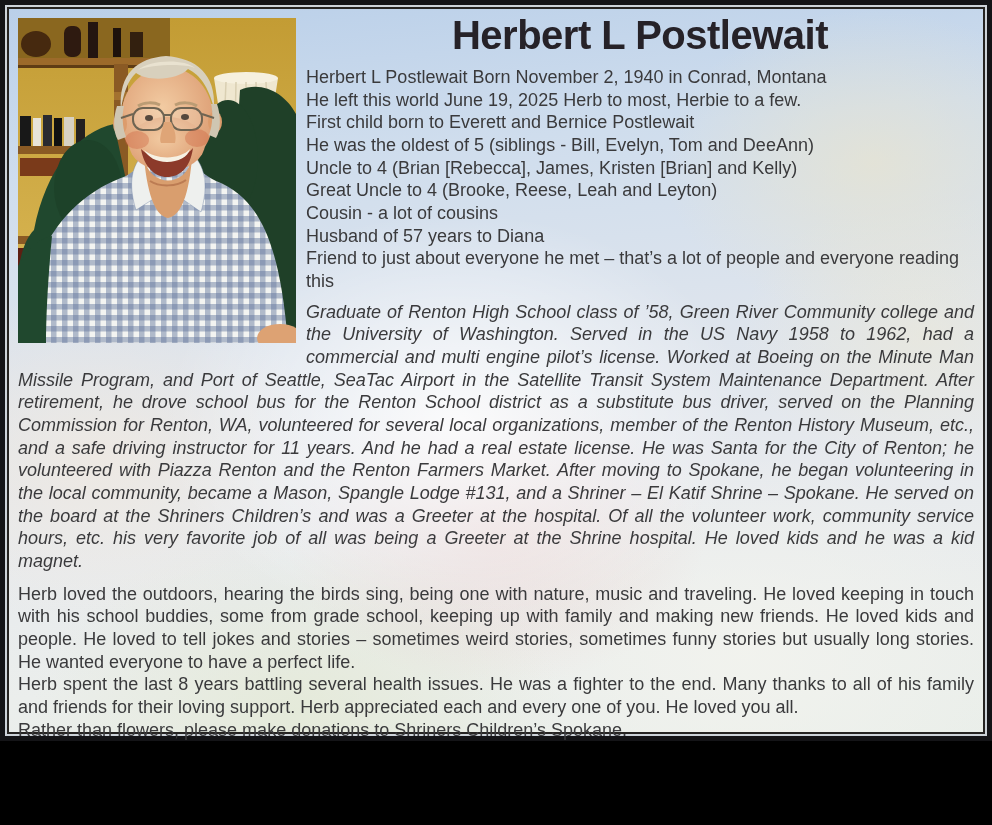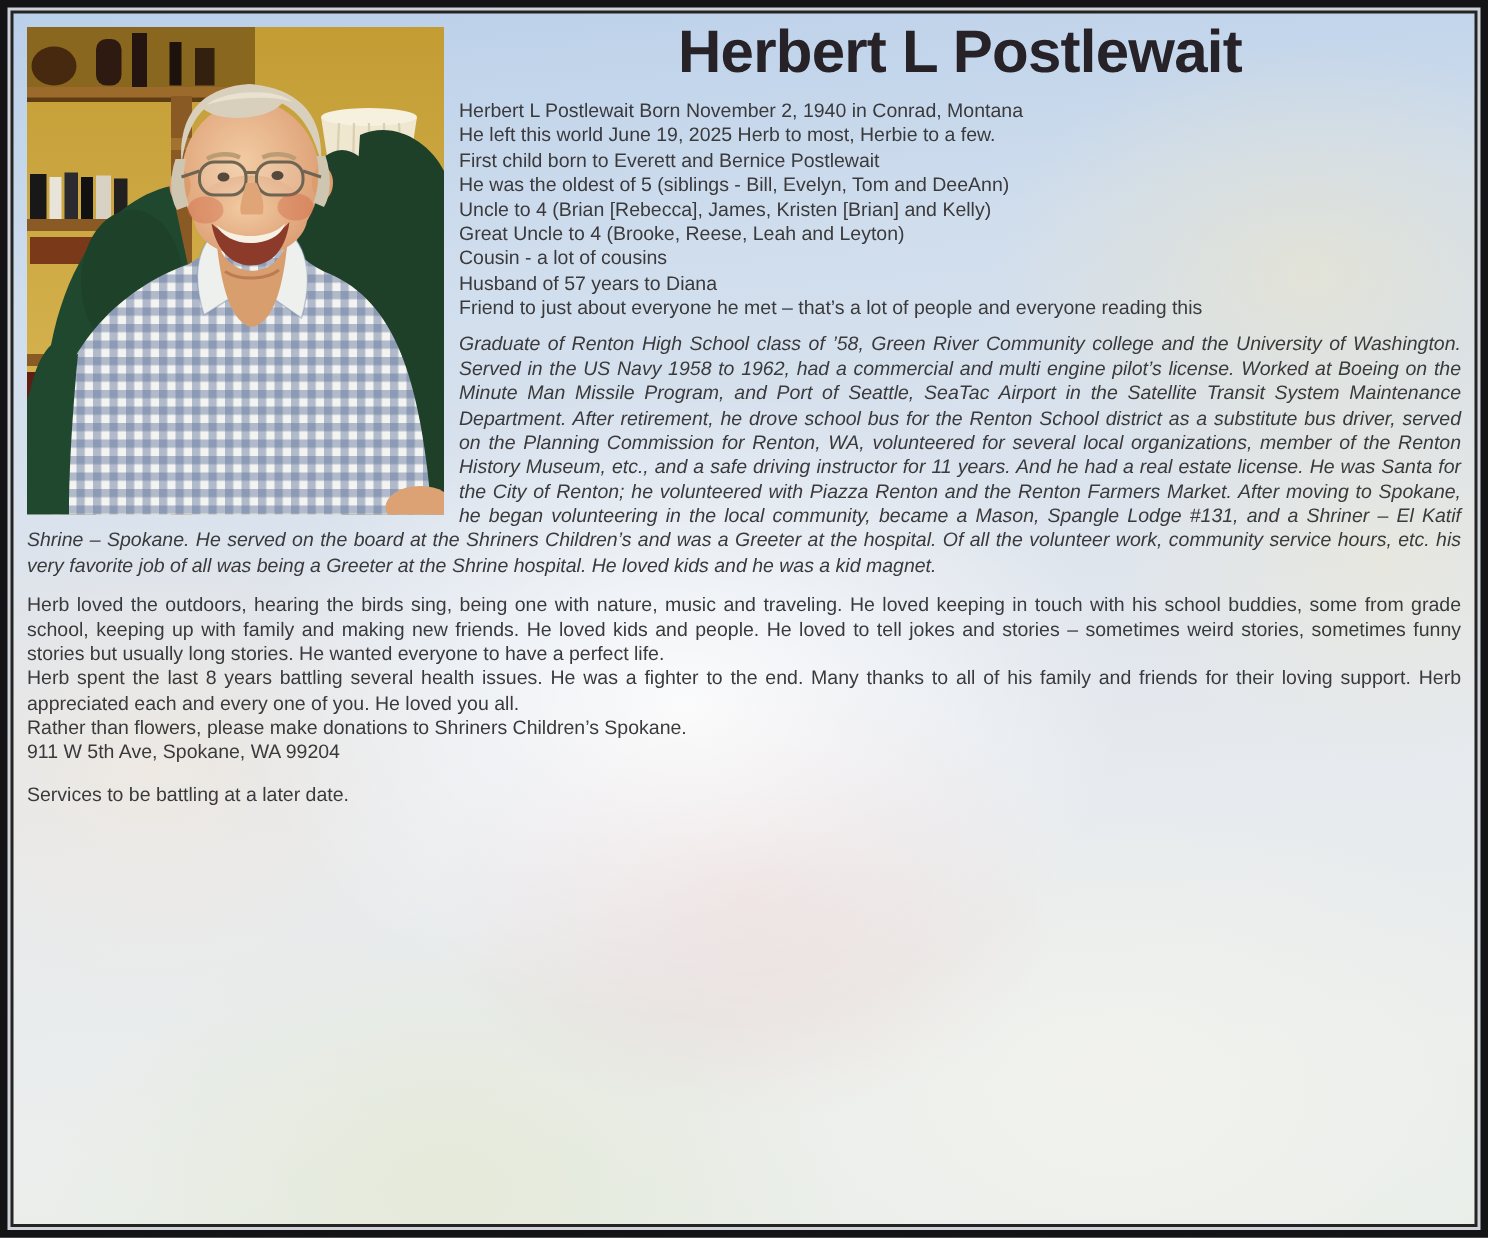--- a/index.html
+++ b/index.html
@@ -1,18 +1,18 @@
 <!DOCTYPE html>
 <html><head>
 <meta charset="utf-8">
 <style>
   html,body { margin:0; padding:0; background:#000; }
   .page {
     position:relative;
-    width:992px; height:825px;
+    width:992px; height:741px;
     box-sizing:border-box;
     padding:14px 18px 16px 18px;
     overflow:hidden;
     font-family:"Liberation Sans", sans-serif;
     color:#3a3a3c;
     background:
       radial-gradient(420px 300px at 46% 57%, rgba(255,255,255,0.85), rgba(255,255,255,0) 70%),
       radial-gradient(300px 220px at 88% 22%, rgba(233,228,206,0.70), rgba(233,228,206,0) 70%),
       radial-gradient(260px 200px at 93% 45%, rgba(236,232,214,0.60), rgba(236,232,214,0) 70%),
       radial-gradient(340px 240px at 10% 62%, rgba(240,233,224,0.80), rgba(240,233,224,0) 70%),
@@ -39,21 +39,21 @@
     letter-spacing:-0.5px;
     color:#262228;
   }
   h2.dates {
     margin:2px 0 0;
     text-align:center;
     font-size:23px; line-height:1.2;
     font-weight:normal;
     color:#2e2a30;
   }
-  p { font-size:13px; line-height:1.26; }
+  p { font-size:18px; line-height:1.26; }
   .family  { margin:10px 0 0; white-space:pre-line; }
   .story   { margin:8px 0 0;  text-align:justify;font-style:italic; }
   .closing { margin:10px 0 0; text-align:justify; white-space:pre-line; }
   .services{ margin:12px 0 0; }
 </style>
 </head>
 <body>
 
 <div class="page">
 

